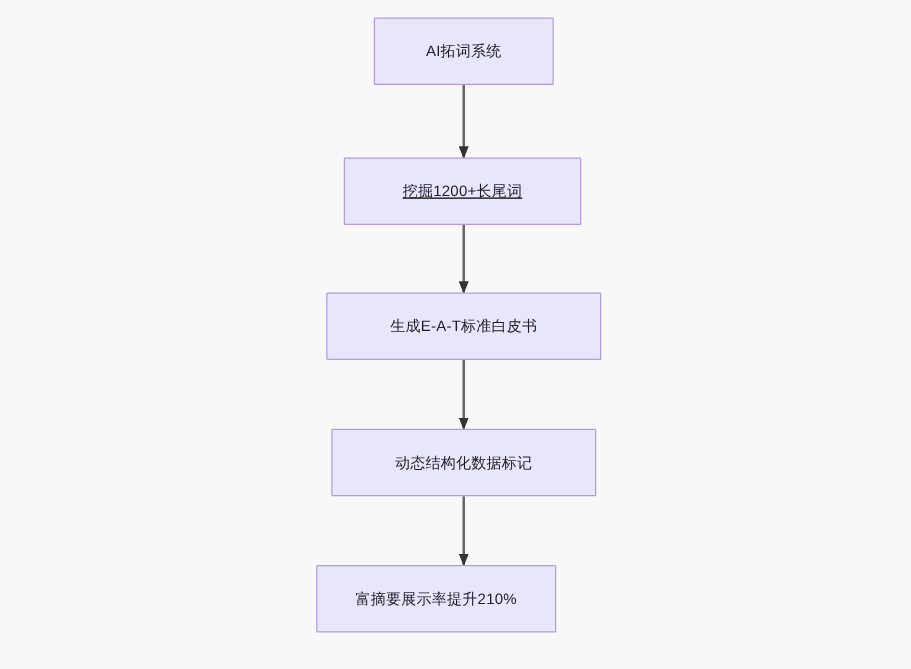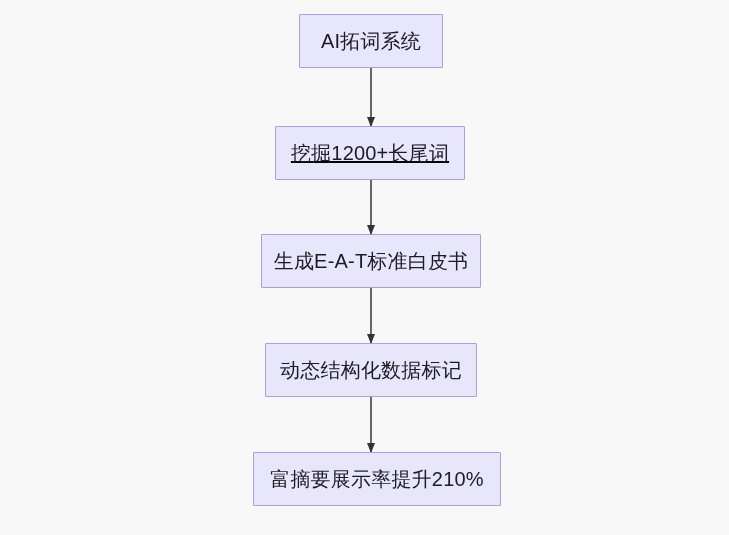--- a/index.html
+++ b/index.html
@@ -31,33 +31,33 @@
     position: absolute;
     box-sizing: border-box;
     background: #e8e6fb;
     border: 1.5px solid #b49be0;
     border-radius: 1px;
     display: flex;
     align-items: center;
     justify-content: center;
   }
   .node-label {
-    font-size: 20px;
+    font-size: 12px;
     line-height: 1;
     color: #1f1a24;
     letter-spacing: 0.2px;
     white-space: nowrap;
     user-select: none;
   }
   
   .n0 { left: 299px; top: 14px;  width: 144px; height: 54px; }
   .n1 { left: 275px; top: 126px; width: 190px; height: 54px; text-decoration: underline; }
   .n2 { left: 261px; top: 234px; width: 220px; height: 54px; }
   .n3 { left: 265px; top: 343px; width: 212px; height: 54px; }
-  .n4 { left: 253px; top: 452px; width: 248px; height: 54px; }
+  .n4 { left: 253px; top: 452px; width: 192px; height: 54px; }
 </style>
 </head>
 <body>
 
 <div id="flowchart">
 
   <svg class="edge-layer" width="729" height="535" viewBox="0 0 729 535" xmlns="http://www.w3.org/2000/svg">
     <defs>
       <marker id="arrowhead" markerWidth="10" markerHeight="8" refX="9" refY="4" orient="auto" markerUnits="userSpaceOnUse">
         <path d="M0,0 L10,4 L0,8 Z" fill="#333333"></path>

